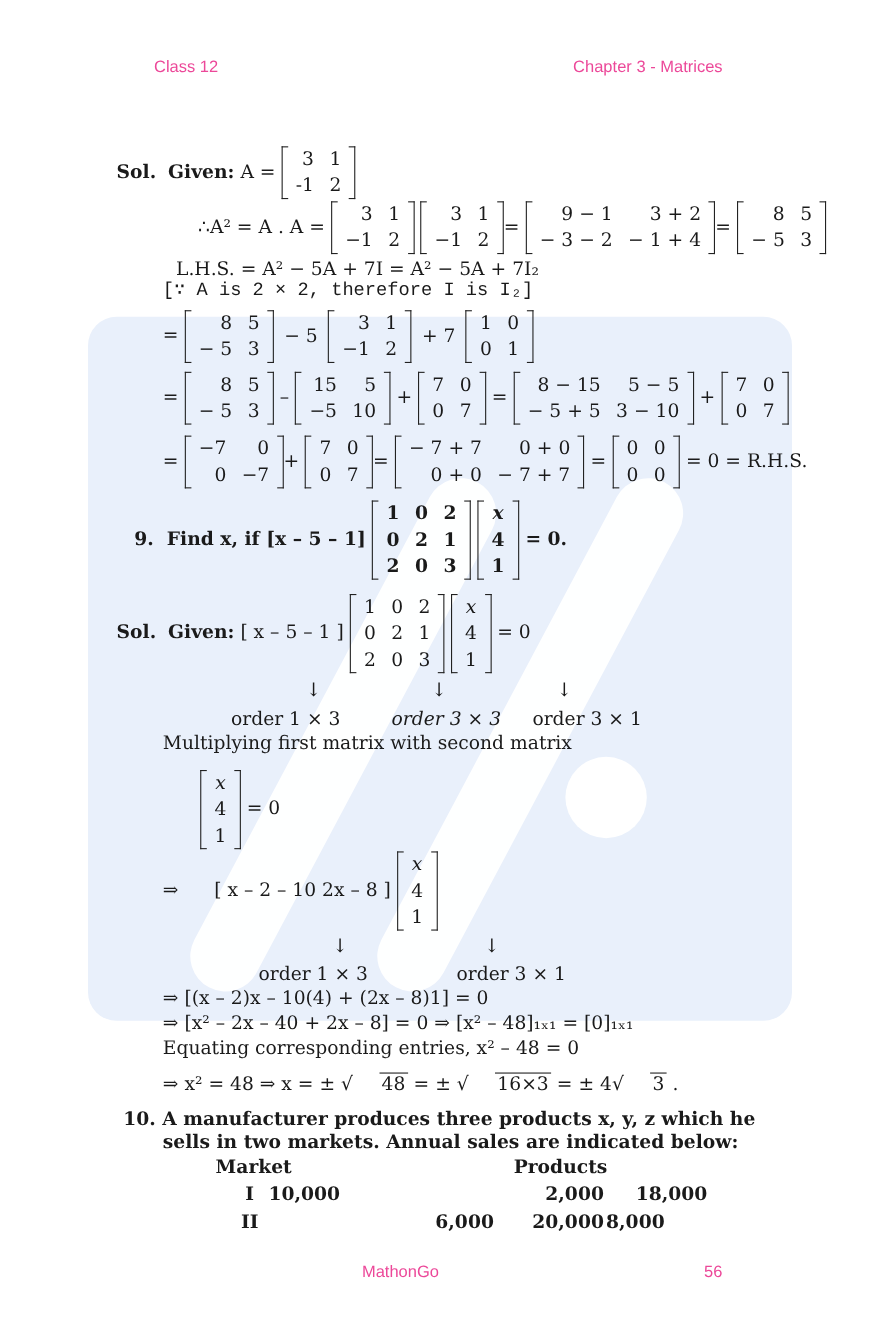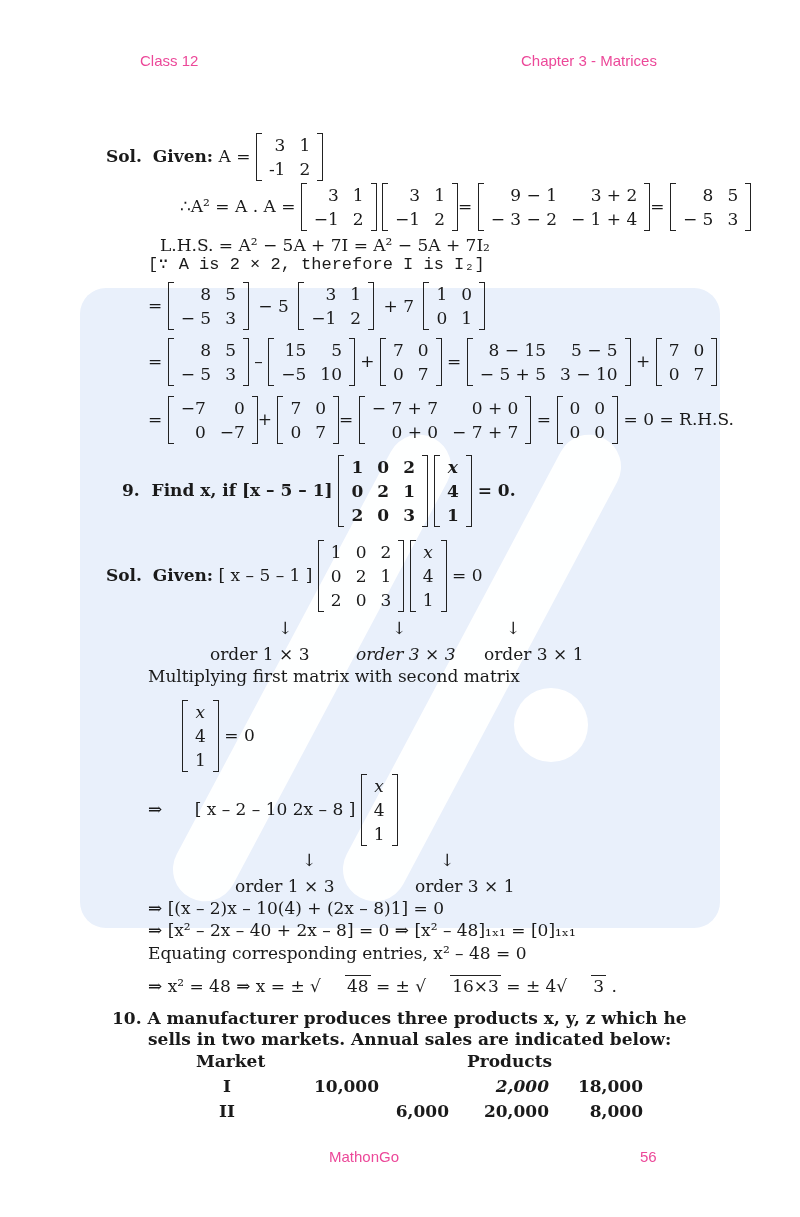--- a/index.html
+++ b/index.html
@@ -404,27 +404,27 @@
 </div>
 <div class="ln b" style="left:148px;top:1029px;">sells in two markets. Annual sales are indicated below:</div>
 
 <div class="ln b" style="left:196px;top:1051px;">Market</div>
 <div class="ln b" style="left:467px;top:1051px;">Products</div>
 
 <table class="ln tbl" style="left:210px;top:1073px;">
   <tbody>
       <tr>
     <td style="width:30px;text-align:center;">I</td>
-    <td style="width:205px;text-align:center;">10,000</td>
-    <td style="width:98px;text-align:right;font-style:italic;">2,000</td>
+    <td style="width:205px;text-align:left;">10,000</td>
+    <td style="width:98px;text-align:right;">2,000</td>
     <td style="width:92px;text-align:right;">18,000</td>
   </tr>
   <tr>
     <td style="text-align:center;">II</td>
     <td style="text-align:right;">6,000</td>
     <td style="text-align:right;">20,000</td>
-    <td style="text-align:right;">8,000</td>
+    <td style="">8,000</td>
   </tr>
 </tbody>
   </table>
 
 <div class="hdr" style="left:329px;top:1148px;">MathonGo</div>
 <div class="hdr" style="left:640px;top:1148px;">56</div>
 
 </body></html>

